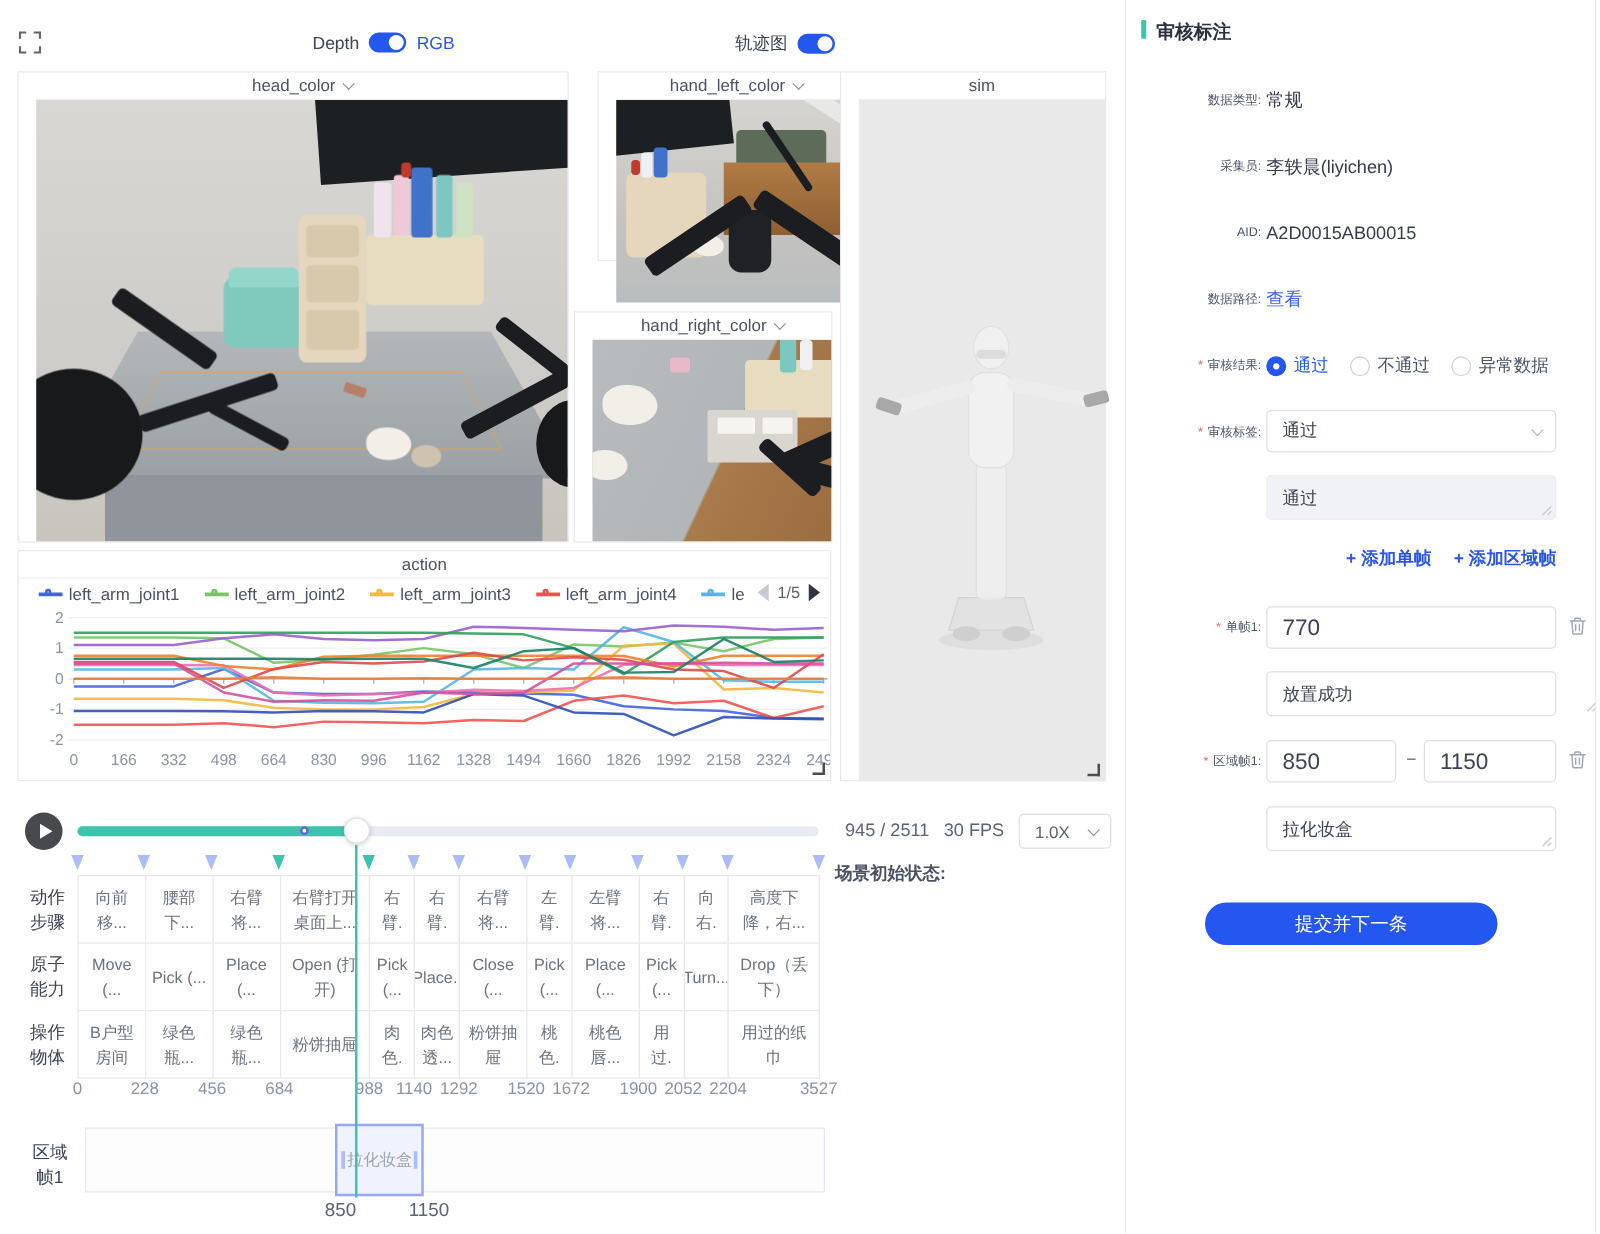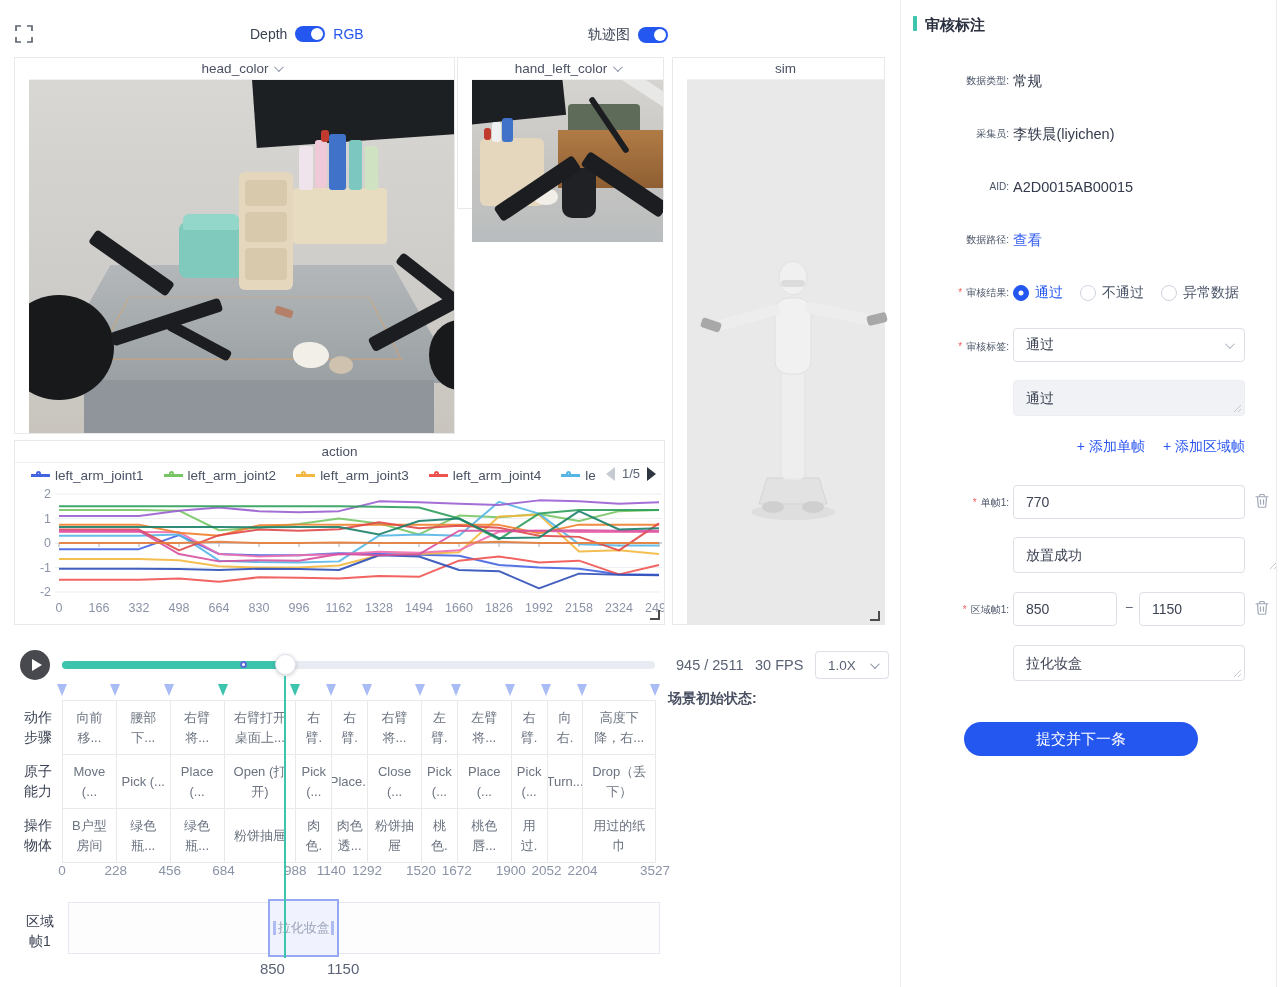--- a/index.html
+++ b/index.html
@@ -16,21 +16,21 @@
   .switch .knob { position:absolute; right:2px; top:2px; width:12px; height:12px; border-radius:50%; background:#fff; }
   .lbl-active { color:#2456f0; }
 
   
   .cam-panel { position:absolute; border:1px solid #e9e9e9; background:#fff;padding-left:14px; }
   .cam-title { height:22px; display:flex; align-items:center; justify-content:center; gap:6px;
                font-size:13.5px; color:#4a5163; border-bottom:1px solid #f0f0f0; cursor:pointer; }
   .chev { width:7px; height:7px; border-right:1.5px solid #8a93a6; border-bottom:1.5px solid #8a93a6;
           transform:rotate(45deg) translateY(-2px); display:inline-block; }
   #cam-head { left:14px; top:57px; width:441px; height:377px; }
-  #cam-left { left:457px; top:57px; width:207px; height:152px; }
+  #cam-left { left:478px; top:57px; width:207px; height:152px; }
   #cam-right{ left:459px; top:249px; width:207px; height:185px; }
   #cam-sim  { left:672px; top:57px; width:213px; height:568px; }
   .photo { position:relative; overflow:hidden; width:100%; }
   .photo div { position:absolute; }
   #photo-head { height:353px; background:linear-gradient(180deg,#d9d7d4 0%,#cfcdca 55%,#c9c5be 100%); }
   #photo-left { height:162px; background:linear-gradient(180deg,#d6d4d1 0%,#c5c3c0 60%,#b9bdbf 100%); }
   #photo-right{ height:161px; background:linear-gradient(115deg,#b7bbbe 0%,#b2b6b9 55%,#a97a4b 56%,#9a6c40 100%); }
   #sim-body { height:545px; background:#e9e9e9; position:relative; }
 
   
@@ -111,35 +111,35 @@
   #panel { position:absolute; left:900px; top:0; width:380px; height:987px; border-left:1px solid #ededed; background:#fff; }
   #panel-scroll-line { position:absolute; left:375px; top:0; width:1px; height:987px; background:#ececec; }
   #panel-header { position:absolute; left:12px; top:16px; display:flex; gap:8px; }
   #panel-header .bar { width:4px; height:15px; background:#3cc4ad; border-radius:1px; }
   #panel-header .t { font-size:15px; font-weight:bold; color:#2a3040; }
   .p-row { position:absolute; left:0; display:flex; }
   .p-label { width:108px; text-align:right; font-size:10px; color:#4a5568; display:flex; justify-content:flex-end; gap:4px; line-height:20px; }
   .p-value { margin-left:4px; font-size:14.5px; color:#343b4c; line-height:20px; }
   .req { color:#f25f5f; }
   .link { color:#3b62f0; cursor:pointer; }
-  .p-input { position:absolute; height:34px; border:1px solid #dcdfe6; border-radius:4px; font-size:14px; color:#3c4354; padding:0 12px; outline:none; background:#fff; font-family:inherit; }
+  .p-input { position:absolute; height:34px; border:1px solid #dcdfe6; border-radius:4px; font-size:18px; color:#3c4354; padding:0 12px; outline:none; background:#fff; font-family:inherit; }
   .p-textarea { position:absolute; height:36px; border:1px solid #dcdfe6; border-radius:4px; font-size:14px; color:#3c4354; padding:7px 12px; outline:none; resize:none; background:#fff; font-family:inherit; line-height:20px; overflow:hidden; }
   .p-textarea.gray { background:#f1f2f5; border-color:#eceef2; }
   .ta-wrap { position:absolute; }
   .ta-resize { position:absolute; right:3px; bottom:3px; pointer-events:none; }
   #tag-select { position:absolute; left:112px; top:328px; width:232px; height:34px; border:1px solid #dcdfe6; border-radius:4px; display:flex; align-items:center; padding-left:12px; font-size:14px; color:#3c4354; cursor:pointer; }
   #tag-select .chev { position:absolute; right:12px; border-color:#b0b6c3; }
   .radio-group { display:flex; align-items:center; gap:17px; margin-left:4px; }
   .radio-opt { display:flex; align-items:center; gap:6px; font-size:14px; color:#4a5568; cursor:pointer; }
   .radio { width:16px; height:16px; border-radius:50%; border:1px solid #cdd2dd; background:#fff; position:relative; }
   .radio.sel { border-color:#2456f0; background:#2456f0; }
   .radio.sel::after { content:""; position:absolute; left:50%; top:50%; width:5px; height:5px; border-radius:50%; background:#fff; transform:translate(-50%,-50%); }
   .radio-opt.sel-label { color:#2456f0; }
   #add-links { position:absolute; left:112px; top:438px; width:232px; display:flex; justify-content:flex-end; gap:18px; font-size:14px; color:#2b56f0; }
-  #add-links span { cursor:pointer; }
+  #add-links span { cursor:pointer;font-weight:bold; }
   .trash-btn { position:absolute; left:352px; width:18px; height:19px; cursor:pointer; }
   .btn-primary { position:absolute; left:63px; width:234px; height:34px; border-radius:17px; background:#2456f0; color:#fff; font-size:15px; display:flex; align-items:center; justify-content:center; cursor:pointer; border:none; font-family:inherit; }
   #btn2-wrap { position:absolute; left:63px; top:782px; width:234px; height:28px; overflow:hidden; }
   .btn-outline { width:234px; height:34px; border-radius:17px; background:#fbfcff; border:1px solid #b9c6f8; color:#2456f0; font-size:15px; display:flex; align-items:center; justify-content:center; cursor:pointer; font-family:inherit; }
 </style>
 </head>
 <body>
 
 <div id="app">
 
@@ -211,20 +211,40 @@
       <div class="tube" style="left:30px;top:38px;width:11px;height:24px;background:#3f72c8;"></div>
       <div class="tube" style="left:20px;top:42px;width:9px;height:20px;background:#eef0f2;"></div>
       <div class="tube" style="left:12px;top:48px;width:7px;height:12px;background:#c03a2e;"></div>
       <div class="trash-can" style="left:90px;top:88px;width:34px;height:50px;"></div>
       <div class="tissue" style="left:62px;top:108px;width:24px;height:17px;"></div>
       <div class="arm-dark" style="left:18px;top:100px;width:95px;height:17px;transform:rotate(-34deg);"></div>
       <div class="arm-dark" style="left:105px;top:96px;width:95px;height:17px;transform:rotate(34deg);"></div>
     </div>
   </div>
 
+  <div class="cam-panel" id="cam-right">
+    <div class="cam-title">
+      <span>hand_right_color</span>
+        <span class="chev"></span>
+    </div>
+    <div class="photo" id="photo-right">
+      <div class="caddy" style="left:122px;top:16px;width:76px;height:46px;"></div>
+      <div class="tube" style="left:150px;top:-2px;width:13px;height:28px;background:#7cc8c0;"></div>
+      <div class="tube" style="left:166px;top:0;width:10px;height:24px;background:#eef0f2;"></div>
+      <div class="label-box" style="left:92px;top:56px;width:72px;height:42px;"></div>
+      <div class="sticker" style="left:100px;top:62px;width:30px;height:13px;"></div>
+      <div class="sticker" style="left:136px;top:62px;width:24px;height:13px;"></div>
+      <div class="tissue" style="left:8px;top:36px;width:44px;height:32px;"></div>
+      <div class="tissue" style="left:-6px;top:88px;width:34px;height:24px;"></div>
+      <div class="tube" style="left:62px;top:14px;width:16px;height:12px;background:#e8b8c8;"></div>
+      <div class="arm-dark" style="left:148px;top:72px;width:95px;height:19px;transform:rotate(-24deg);"></div>
+      <div class="arm-dark" style="left:160px;top:104px;width:86px;height:17px;transform:rotate(14deg);"></div>
+      <div class="arm-dark" style="left:128px;top:96px;width:60px;height:12px;transform:rotate(42deg);"></div>
+    </div>
+  </div>
 
   <div class="cam-panel" id="cam-sim">
     <div class="cam-title">
       <span>sim</span>
     </div>
     <div id="sim-body">
       <svg width="213" height="545" viewBox="0 0 213 545">
         <ellipse cx="106" cy="432" rx="42" ry="8" fill="#dedede"></ellipse>
         <path d="M80 398 L132 398 L140 424 L72 424 Z" fill="#e2e2e2" stroke="#d4d4d4"></path>
         <ellipse cx="86" cy="427" rx="11" ry="6" fill="#cfcfcf"></ellipse>

